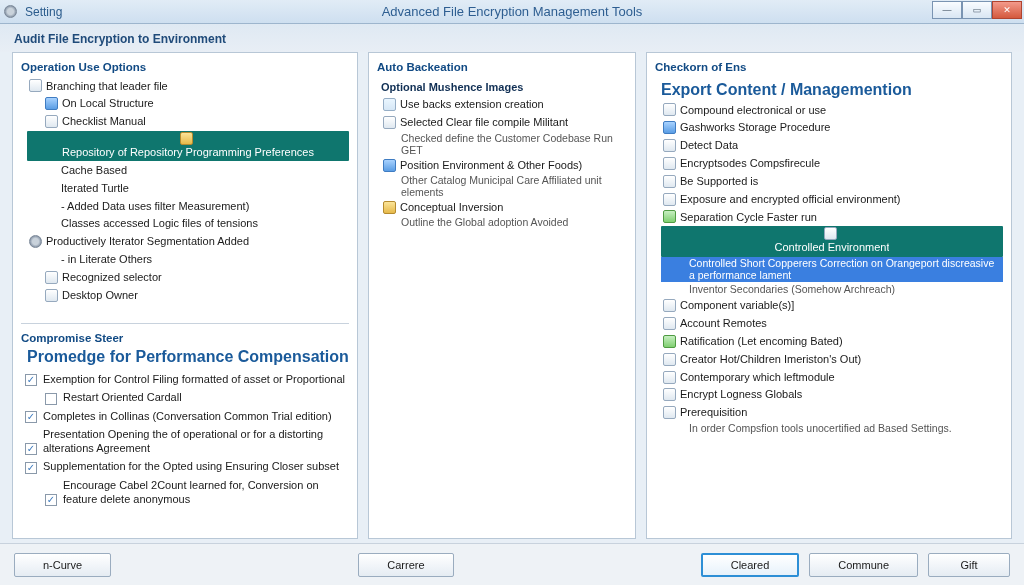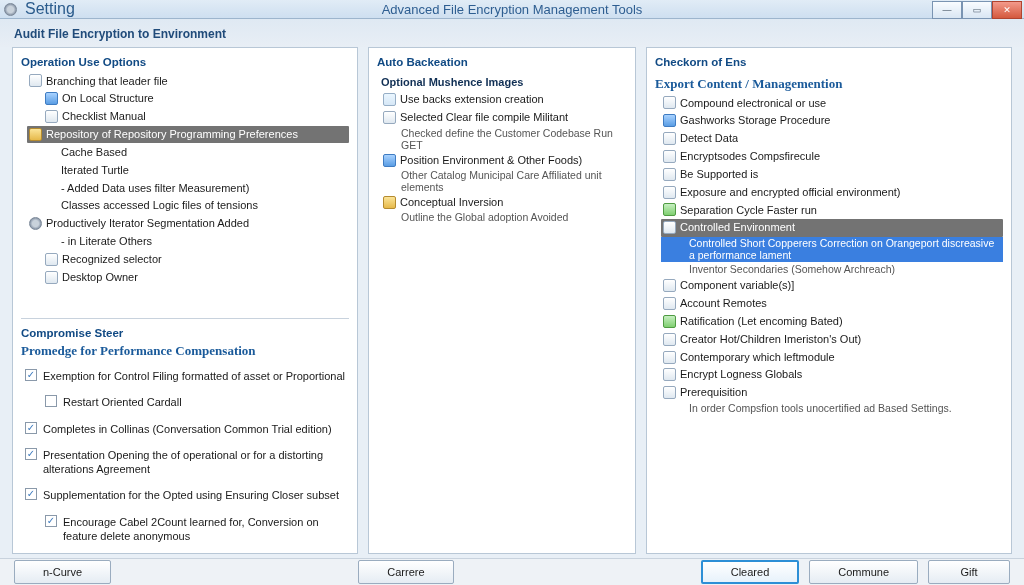--- a/index.html
+++ b/index.html
@@ -25,21 +25,21 @@
   display: flex;
   align-items: center;
   padding: 0 4px;
   position: relative;
 }
 .titlebar-left {
   display: flex;
   align-items: center;
   gap: 4px;
   color: #2a5b8c;
-  font-size: 16px;
+  font-size: 12px;
 }
 .titlebar-center {
   position: absolute;
   left: 50%;
   transform: translateX(-50%);
   color: #2e5e91;
   font-size: 13px;
   font-weight: 400;
 }
 .winbtns {
@@ -92,43 +92,43 @@
 .panel.right { flex: 1; }
 .section-title {
   color: #114a84;
   font-weight: 600;
   font-size: 11.5px;
   margin: 2px 0 4px 0;
 }
 .group-title {
   color: #1a5a9a;
   font-weight: 600;
-  font-size: 13px;
-  margin: 4px 0 4px 0;
-  font-family: Liberation Serif, serif;
+  font-size: 16px;
+  margin: 4px 0 4px 6px;
 }
 .tree, .list {
   list-style: none;
   padding-left: 6px;
 }
 .tree li, .list li {
   display: flex;
   align-items: center;
   padding: 1.5px 2px;
   line-height: 1.35;
   white-space: nowrap;
   overflow: hidden;
   text-overflow: ellipsis;
 }
 .tree li.indent1 { padding-left: 18px; }
 .tree li.indent2 { padding-left: 34px; }
 .tree li.selected, .list li.selected {
-  background: #737373;
+  background: #0f766e;
   color: #fff;
   border-radius: 1px;
+  flex-direction: column;
 }
 .ic {
   width: 13px;
   height: 13px;
   flex: 0 0 13px;
   display: inline-block;
   margin-right: 4px;
   border-radius: 2px;
 }
 .ic-folder { background: linear-gradient(180deg,#fbe498,#e6b94a); border:1px solid #b58b2f; }
@@ -149,21 +149,21 @@
 }
 hr.divider {
   border: none;
   border-top: 1px solid #c8d2dd;
   margin: 6px 0;
 }
 .left-inner { display:flex; flex-direction:column; height:100%; }
 .left-upper { height: 258px; overflow:hidden; }
 .left-lower { flex:1; overflow:hidden; }
 .checks { list-style:none; padding-left:4px; }
-.checks li { display:flex; align-items:flex-start; padding:2px 0; line-height:1.3;margin-top:8px; }
+.checks li { display:flex; align-items:flex-end; padding:2px 0; line-height:1.3; }
 .checks li.sub { padding-left: 20px; }
 .mid .sub { color:#102f54; font-weight:600; font-size:11px; margin:4px 0 2px 4px; }
 .mid .mitem { display:flex; align-items:center; padding:2px 0 2px 6px; line-height:1.3; }
 .mid .mitem .ic { margin-top:1px; }
 .mid .desc { font-size:10.5px; color:#555; padding-left:24px; }
 .right .section-title { margin-top:2px; }
 .right .group-title { margin-top:4px; margin-bottom:2px; }
 .right .list li { font-size: 11px; }
 .footer {
   height: 42px;

